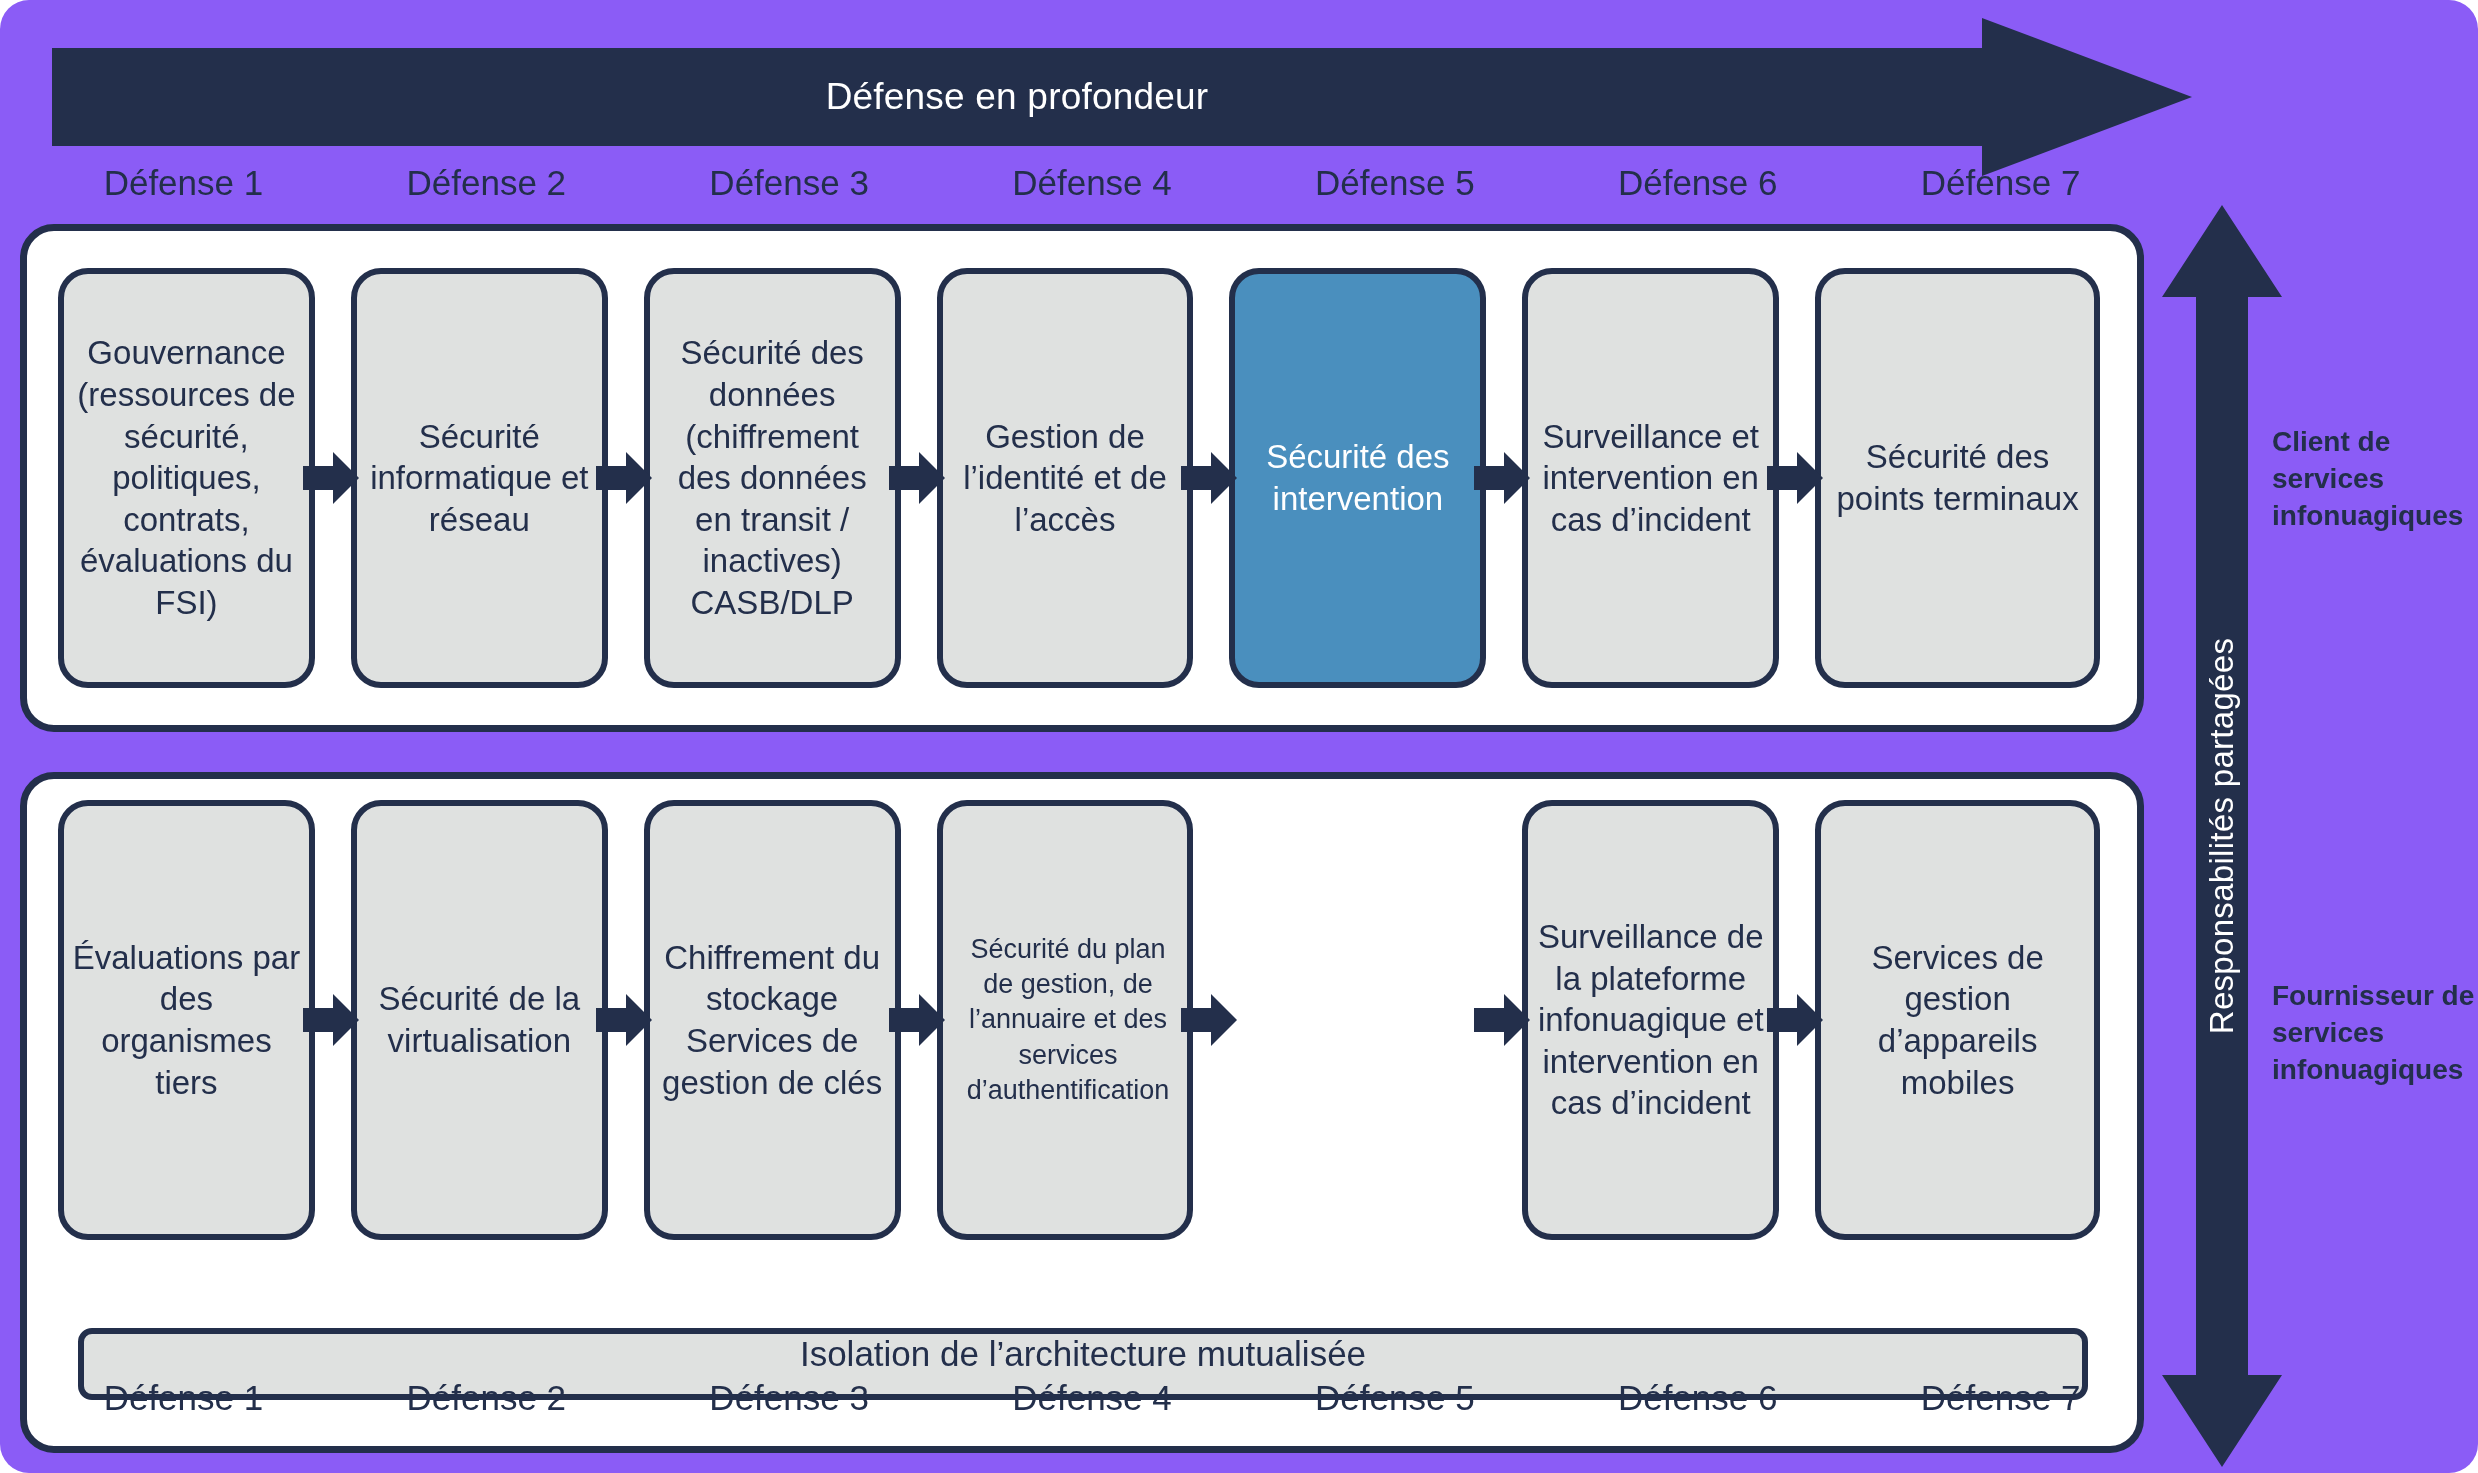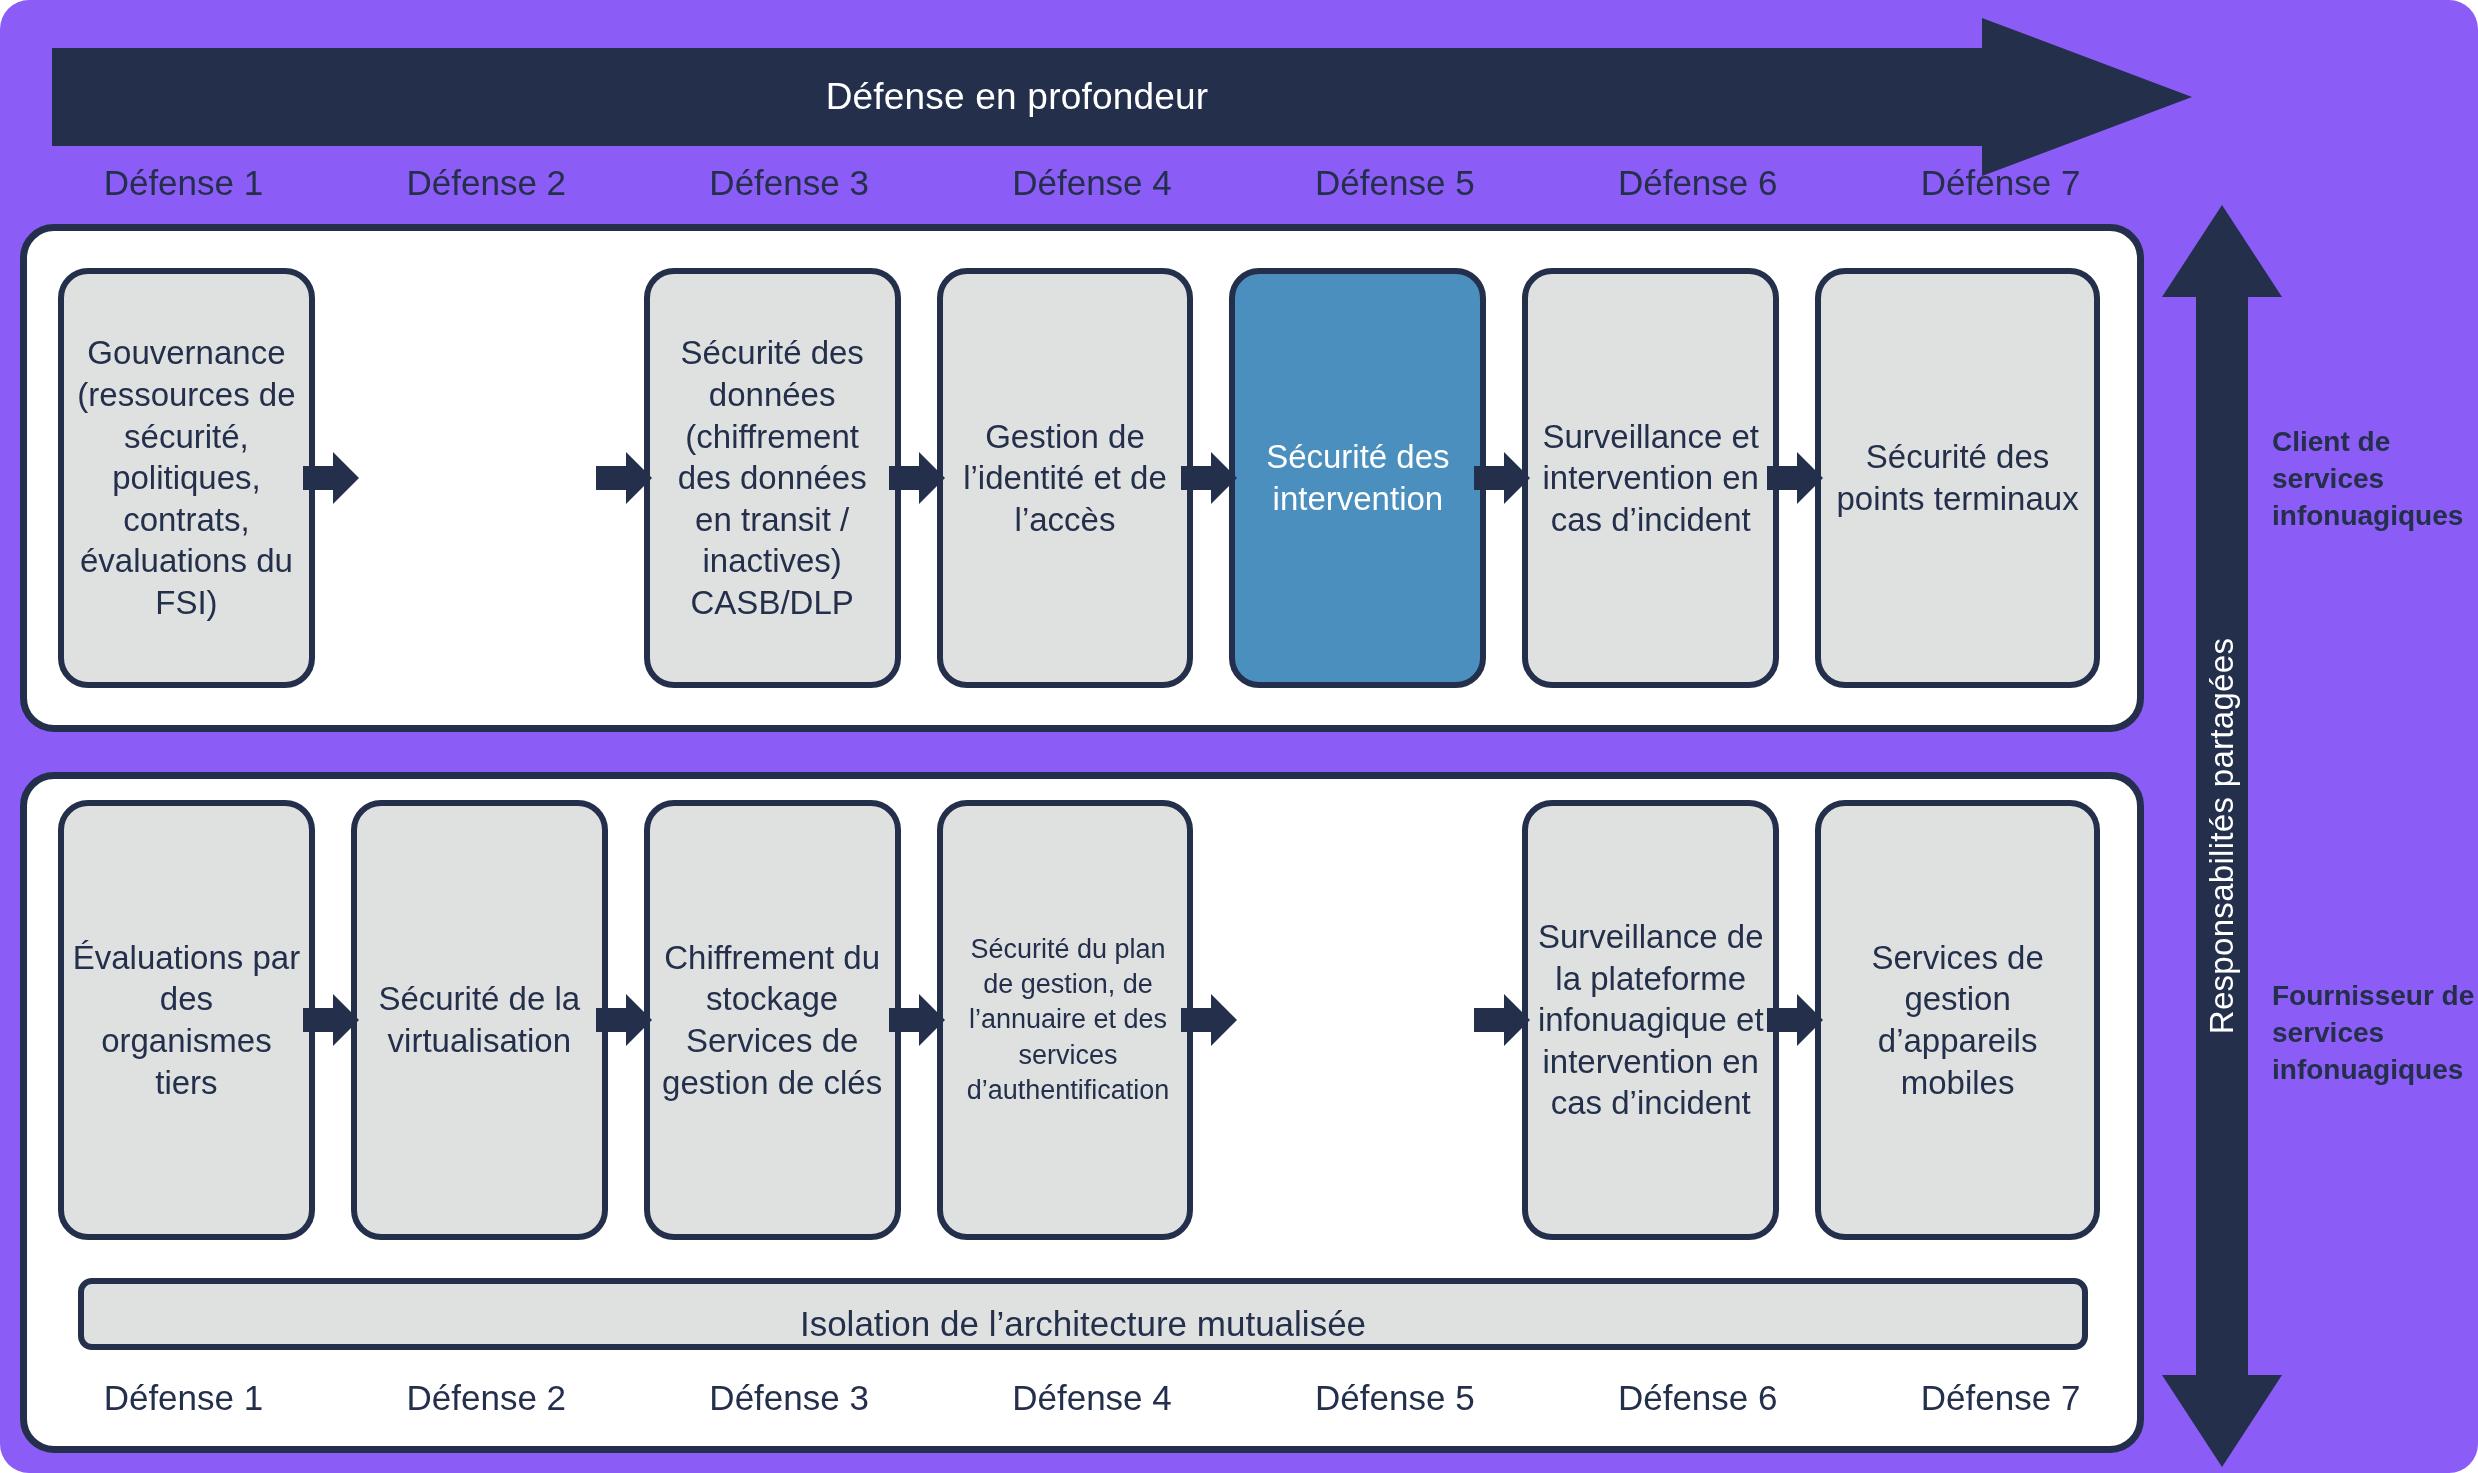--- a/index.html
+++ b/index.html
@@ -131,29 +131,29 @@
     width: 56px;
     height: 52px;
     z-index: 5;
   }
   .cell:last-child .chev { display: none; }
 
   
   #isolation-bar {
     position: absolute;
     left: 78px;
-    top: 1278px;
+    top: 1328px;
     width: 2010px;
     height: 72px;
     border: 6px solid #232f4b;
     border-radius: 14px;
     background: #dfe1e0;
     box-sizing: border-box;
     display: flex;
-    align-items: flex-end;
+    align-items: flex-start;
     justify-content: center;
     font-size: 35px;
     color: #232f4b;
   }
 
   
   #vert-arrow {
     position: absolute;
     left: 2162px;
     top: 205px;
@@ -212,20 +212,23 @@
   <div class="strip" id="strip-client">
     <div class="cell">
       <div class="box">
         <span>Gouvernance (ressources de sécurité, politiques, contrats, évaluations du FSI)</span>
       </div>
       <svg class="chev" viewBox="0 0 56 52">
         <path d="M0,14 L30,14 L30,0 L56,26 L30,52 L30,38 L0,38 Z" fill="#232f4b"></path>
       </svg>
     </div>
     <div class="cell">
+      <div class="box">
+        <span>Sécurité informatique et réseau</span>
+      </div>
       <svg class="chev" viewBox="0 0 56 52">
         <path d="M0,14 L30,14 L30,0 L56,26 L30,52 L30,38 L0,38 Z" fill="#232f4b"></path>
       </svg>
     </div>
     <div class="cell">
       <div class="box">
         <span>Sécurité des données (chiffrement des données en transit / inactives)</span>
         <span class="line2">CASB/DLP</span>
       </div>
       <svg class="chev" viewBox="0 0 56 52">

